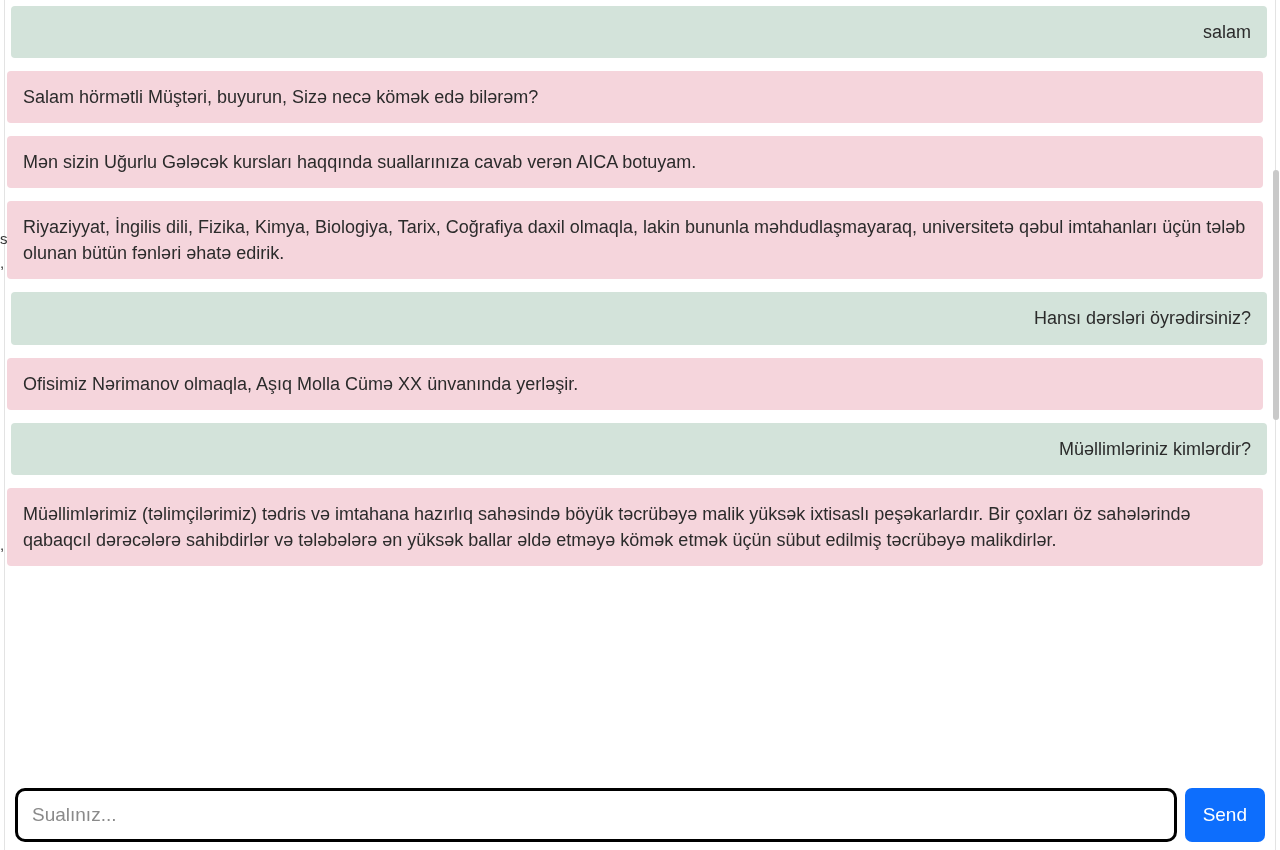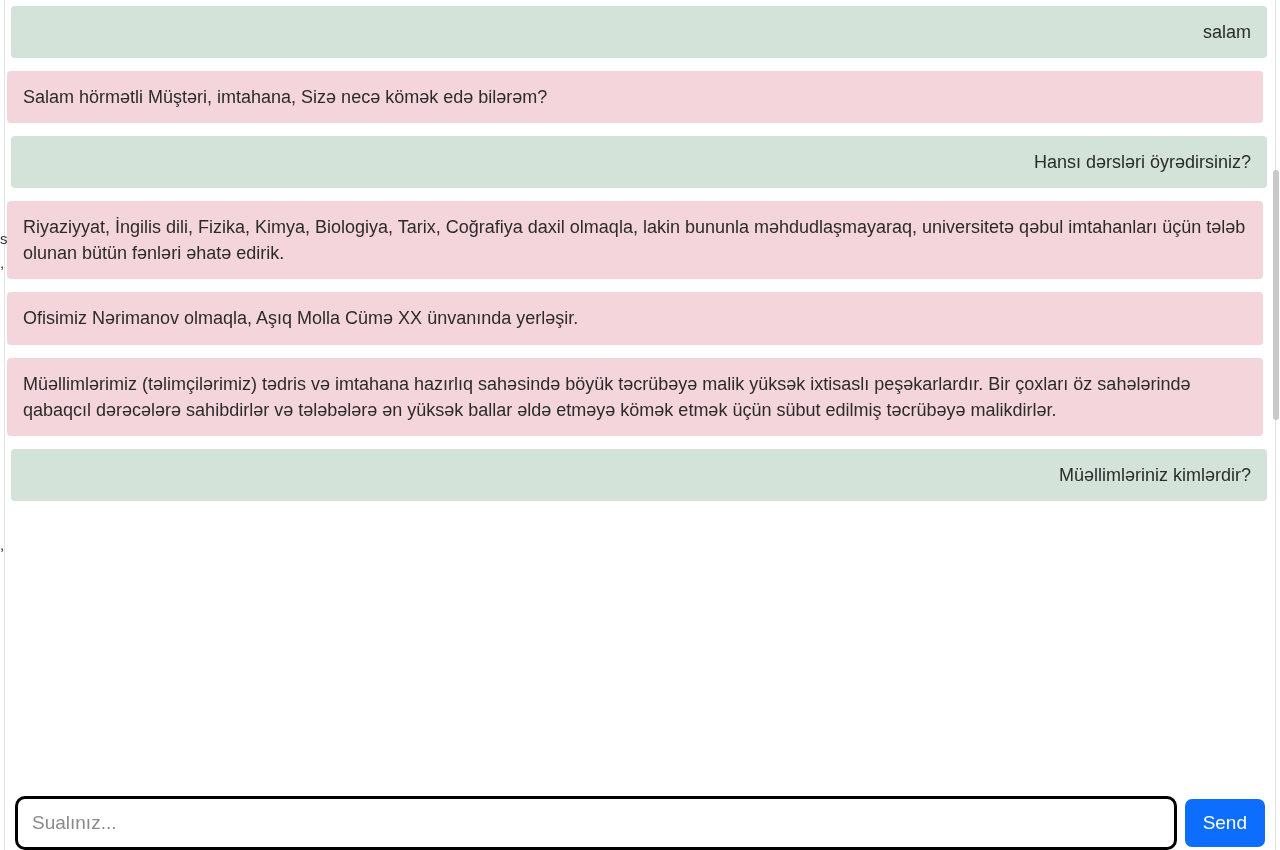--- a/index.html
+++ b/index.html
@@ -108,21 +108,21 @@
     text-align: left;
     margin-left: 0px;
     margin-right: 4px;
   }
 
   .composer {
     flex: 0 0 auto;
     display: flex;
     align-items: center;
     gap: 8px;
-    padding: 10px 10px 0 10px;
+    padding: 10px 10px 8px 10px;
     box-sizing: border-box;
     background: #ffffff;
   }
 
   .composer input[type="text"] {
     flex: 1 1 auto;
     height: 54px;
     box-sizing: border-box;
     border: 3px solid #000000;
     border-radius: 10px;
@@ -132,21 +132,21 @@
     color: #222;
     outline: none;
     background: #ffffff;
   }
   .composer input[type="text"]::placeholder {
     color: #8a8a8a;
   }
 
   .send-button {
     flex: 0 0 auto;
-    height: 48px;
+    height: 54px;
     min-width: 72px;
     padding: 0 18px;
     border: none;
     border-radius: 7px;
     background: #0d6efd;
     color: #ffffff;
     font-size: 19px;
     font-family: "Liberation Sans", sans-serif;
     cursor: pointer;
   }
@@ -160,26 +160,27 @@
   <div class="page-edge-right"></div>
 
   <div class="ghost" style="top:228px;">s</div>
   <div class="ghost" style="top:252px;">,</div>
   <div class="ghost" style="top:534px;">,</div>
 
   <div class="chat-wrap">
 
     <div class="messages" id="messages">
         <div class="msg user">salam</div>
-        <div class="msg bot">Salam hörmətli Müştəri, imtahana, Sizə necə kömək edə bilərəm?</div>
+        <div class="msg bot">Salam hörmətli Müştəri, buyurun, Sizə necə kömək edə bilərəm?</div>
+        <div class="msg bot">Mən sizin Uğurlu Gələcək kursları haqqında suallarınıza cavab verən AICA botuyam.</div>
+        <div class="msg bot">Riyaziyyat, İngilis dili, Fizika, Kimya, Biologiya, Tarix, Coğrafiya daxil olmaqla, lakin bununla məhdudlaşmayaraq, universitetə qəbul imtahanları üçün tələb olunan bütün fənləri əhatə edirik.</div>
         <div class="msg user">Hansı dərsləri öyrədirsiniz?</div>
-        <div class="msg bot">Riyaziyyat, İngilis dili, Fizika, Kimya, Biologiya, Tarix, Coğrafiya daxil olmaqla, lakin bununla məhdudlaşmayaraq, universitetə qəbul imtahanları üçün tələb olunan bütün fənləri əhatə edirik.</div>
         <div class="msg bot">Ofisimiz Nərimanov olmaqla, Aşıq Molla Cümə XX ünvanında yerləşir.</div>
+        <div class="msg user">Müəllimləriniz kimlərdir?</div>
         <div class="msg bot">Müəllimlərimiz (təlimçilərimiz) tədris və imtahana hazırlıq sahəsində böyük təcrübəyə malik yüksək ixtisaslı peşəkarlardır. Bir çoxları öz sahələrində qabaqcıl dərəcələrə sahibdirlər və tələbələrə ən yüksək ballar əldə etməyə kömək etmək üçün sübut edilmiş təcrübəyə malikdirlər.</div>
-        <div class="msg user">Müəllimləriniz kimlərdir?</div>
       </div>
 
     <div class="composer">
       <input type="text" id="question-input" placeholder="Sualınız..." style="">
       <button class="send-button">Send</button>
     </div>
 
   </div>
 
   <div class="scrollbar-track">

